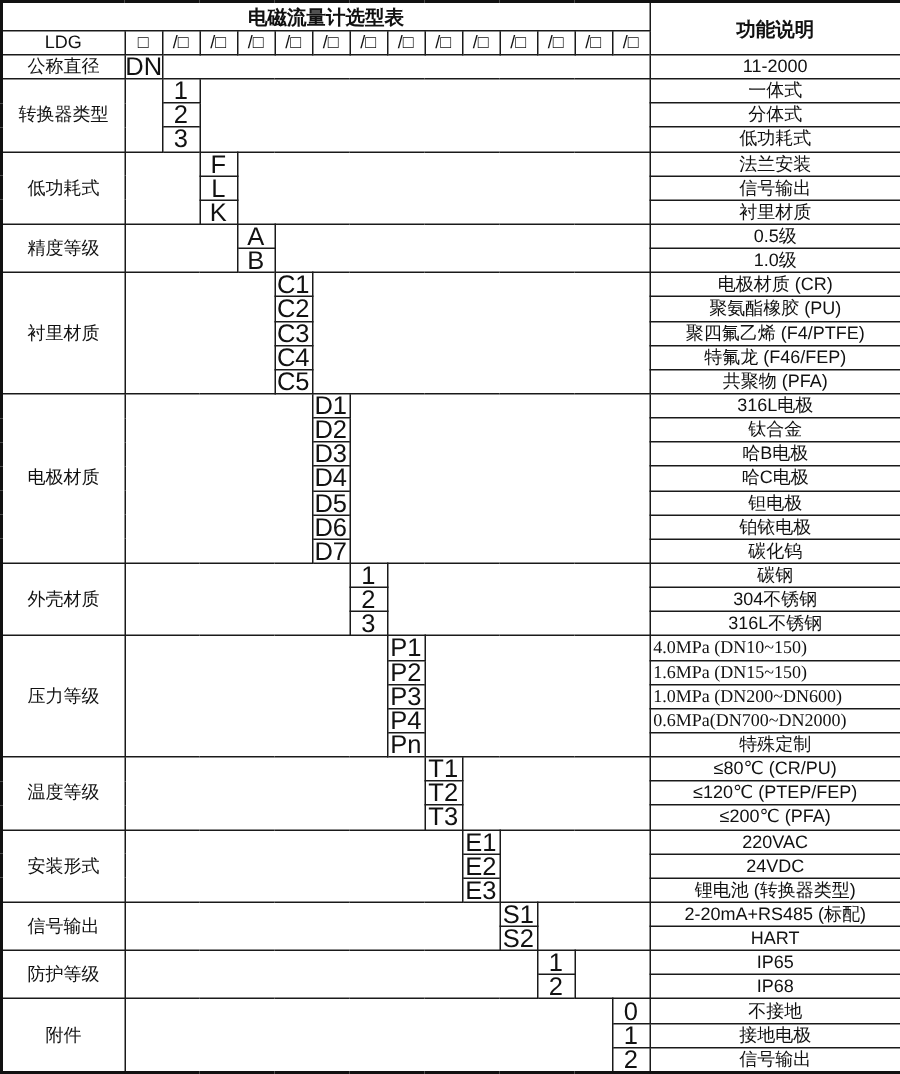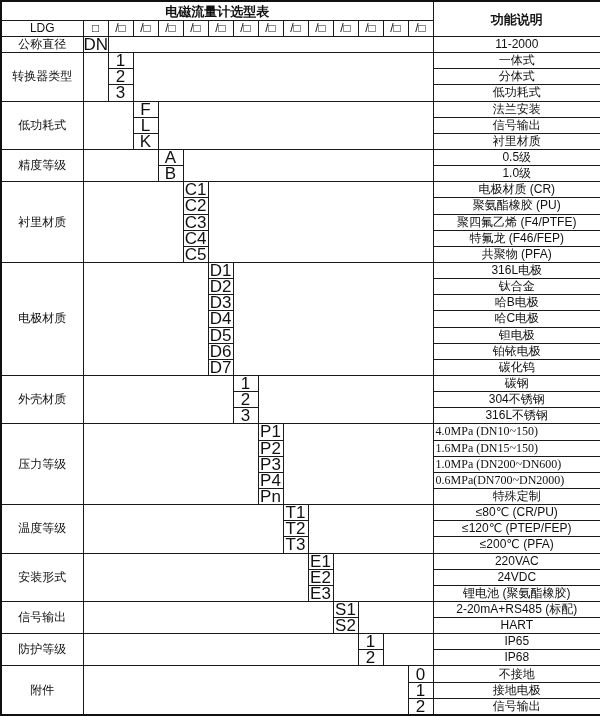--- a/index.html
+++ b/index.html
@@ -229,21 +229,21 @@
         <td class="code-cell">E1</td>
         <td rowspan="3" colspan="4"></td>
         <td class="func-cell">220VAC</td>
       </tr>
       <tr>
         <td class="code-cell">E2</td>
         <td class="func-cell">24VDC</td>
       </tr>
       <tr>
         <td class="code-cell">E3</td>
-        <td class="func-cell">锂电池 (聚氨酯橡胶)</td>
+        <td class="func-cell">锂电池 (转换器类型)</td>
       </tr>
       <tr>
         <td class="grp-label" rowspan="2">信号输出</td>
         <td rowspan="2" colspan="10"></td>
         <td class="code-cell">S1</td>
         <td rowspan="2" colspan="3"></td>
         <td class="func-cell">2-20mA+RS485 (标配)</td>
       </tr>
       <tr>
         <td class="code-cell">S2</td>

